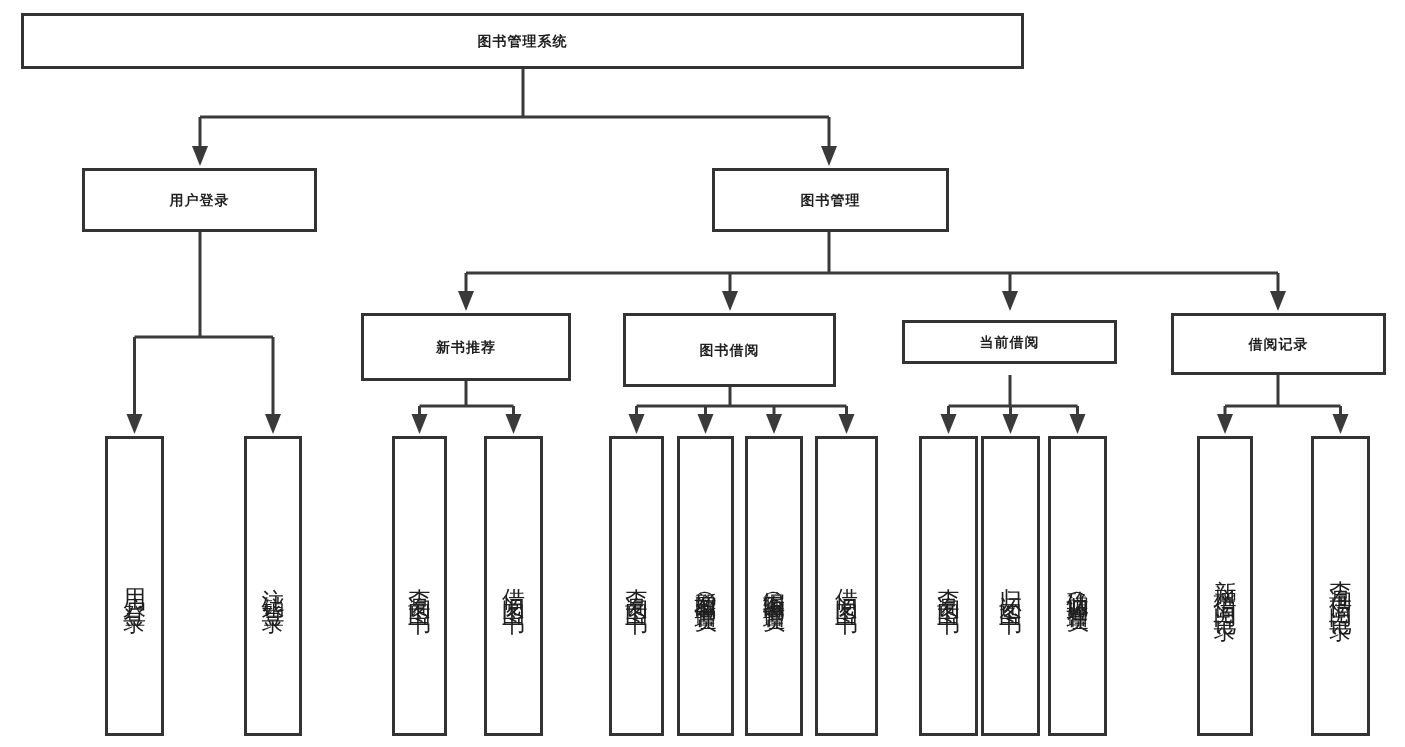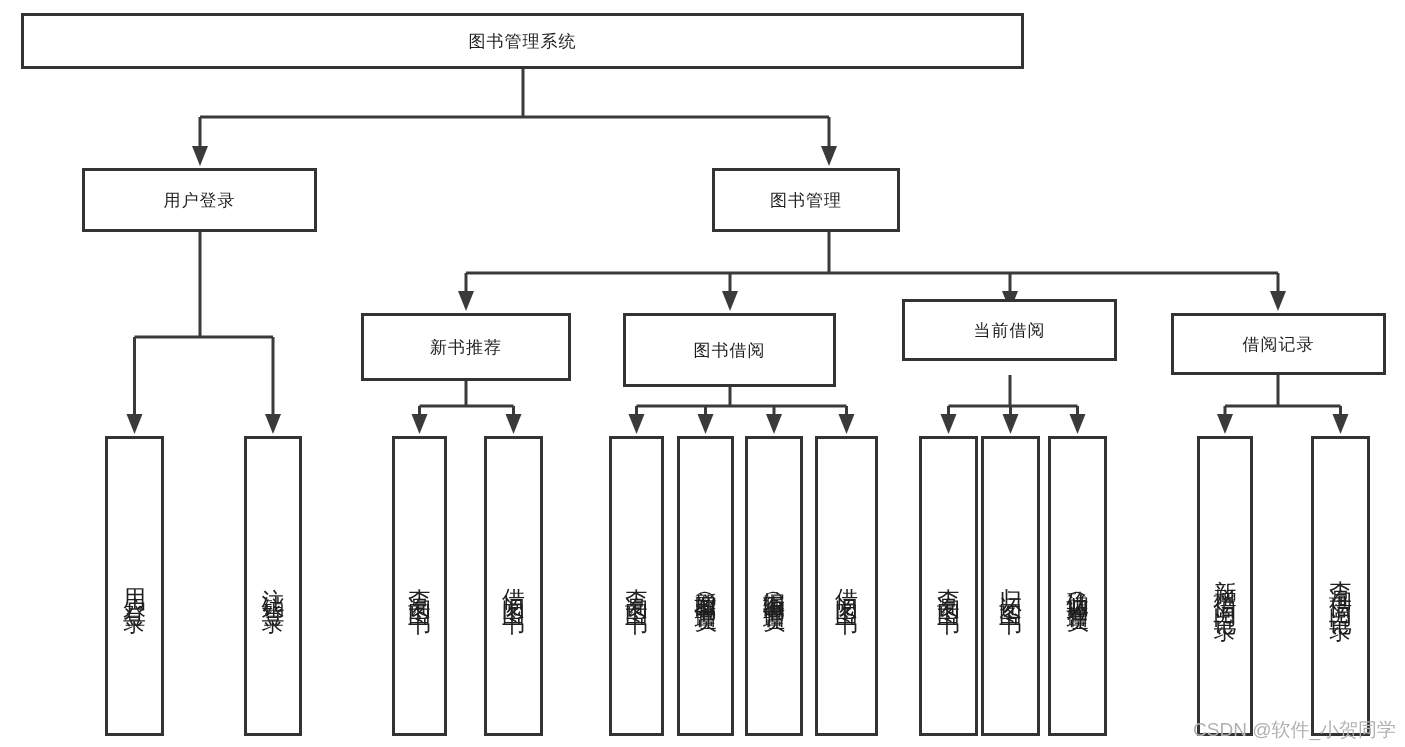--- a/index.html
+++ b/index.html
@@ -31,23 +31,24 @@
     position: absolute;
     background: #ffffff;
     border: 3px solid var(--color-box-border, #333333);
     color: var(--color-text, #1f1f1f);
     display: flex;
     align-items: center;
     justify-content: center;
     text-align: center;
   }
   .h-node {
-    font-size: 17px;
+    font-size: 14px;
     letter-spacing: 1px;
     line-height: 1;
+    font-weight: bold;
   }
   .v-node {
     writing-mode: vertical-rl;
     text-orientation: mixed;
     font-size: 23px;
     letter-spacing: 8px;
     line-height: 1;
   }
   .v-node.long {
     font-size: 22px;
@@ -114,40 +115,39 @@
     <g>
       <path d="M1278 375 V406 M1225 406 H1340.5 M1225 406 V418 M1340.5 406 V418"></path>
       <polygon points="1225,434 1217,414 1233,414"></polygon>
       <polygon points="1340.5,434 1332.5,414 1348.5,414"></polygon>
     </g>
   </svg>
 
   <div class="node h-node" style="left:21px; top:13px; width:1003px; height:56px">图书管理系统</div>
 
   <div class="node h-node" style="left:82px; top:168px; width:235px; height:64px">用户登录</div>
-  <div class="node h-node" style="left:712px; top:168px; width:188px; height:64px">图书管理</div>
+  <div class="node h-node" style="left:712px; top:168px; width:237px; height:64px">图书管理</div>
 
   <div class="node h-node" style="left:361px; top:313px; width:210px; height:68px">新书推荐</div>
   <div class="node h-node" style="left:623px; top:313px; width:213px; height:74px">图书借阅</div>
-  <div class="node h-node" style="left:902px; top:299px; width:215px; height:62px">当前借阅</div>
+  <div class="node h-node" style="left:902px; top:320px; width:215px; height:44px">当前借阅</div>
   <div class="node h-node" style="left:1171px; top:313px; width:215px; height:62px">借阅记录</div>
 
   <div class="node v-node" style="left:105px; top:436px; width:59px; height:300px">用户登录</div>
   <div class="node v-node" style="left:244px; top:436px; width:58px; height:300px">注销登录</div>
 
   <div class="node v-node" style="left:392px; top:436px; width:55px; height:300px">查询图书</div>
   <div class="node v-node" style="left:484px; top:436px; width:59px; height:300px">借阅图书</div>
 
   <div class="node v-node" style="left:609px; top:436px; width:55px; height:300px">查询图书</div>
   <div class="node v-node long" style="left:677px; top:436px; width:57px; height:300px">新增图书（管理员）</div>
   <div class="node v-node long" style="left:745px; top:436px; width:58px; height:300px">编辑图书（管理员）</div>
   <div class="node v-node" style="left:815px; top:436px; width:63px; height:300px">借阅图书</div>
 
   <div class="node v-node" style="left:919px; top:436px; width:59px; height:300px">查询图书</div>
   <div class="node v-node" style="left:981px; top:436px; width:59px; height:300px">归还图书</div>
   <div class="node v-node long" style="left:1048px; top:436px; width:59px; height:300px">确认归还（管理员）</div>
 
   <div class="node v-node" style="left:1197px; top:436px; width:56px; height:300px">新增借阅记录</div>
   <div class="node v-node" style="left:1311px; top:436px; width:59px; height:300px">查询借阅记录</div>
 
-  <div class="watermark">CSDN @软件_小贺同学</div>
 
 </div>
 
 </body></html>

